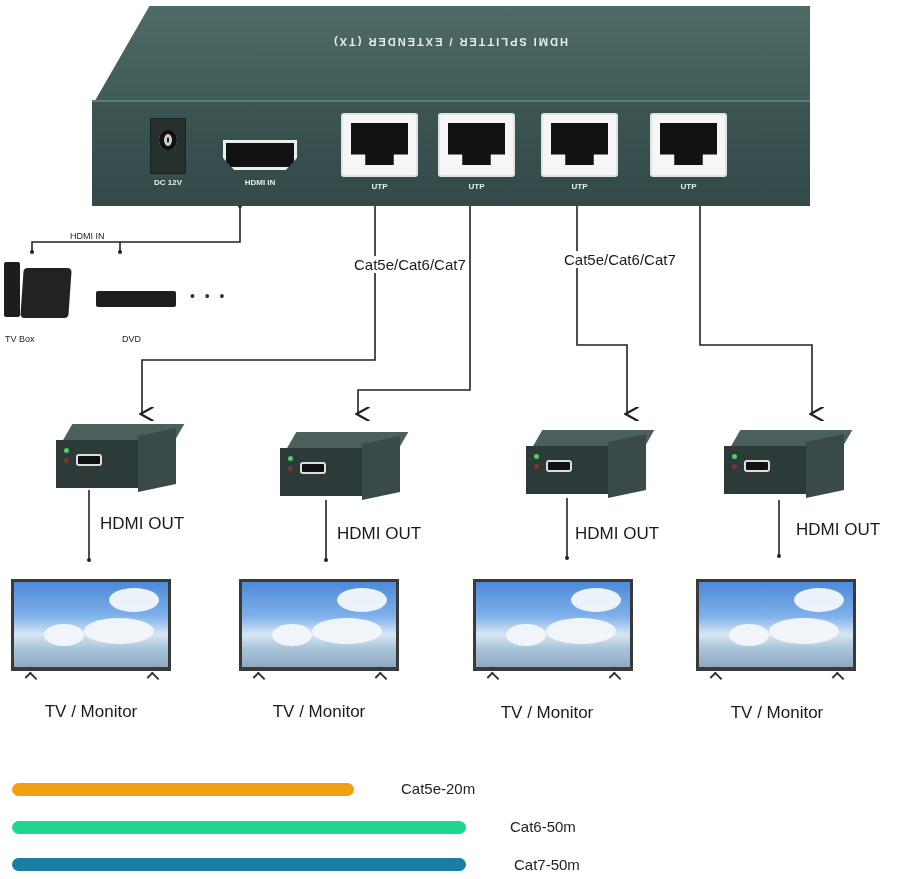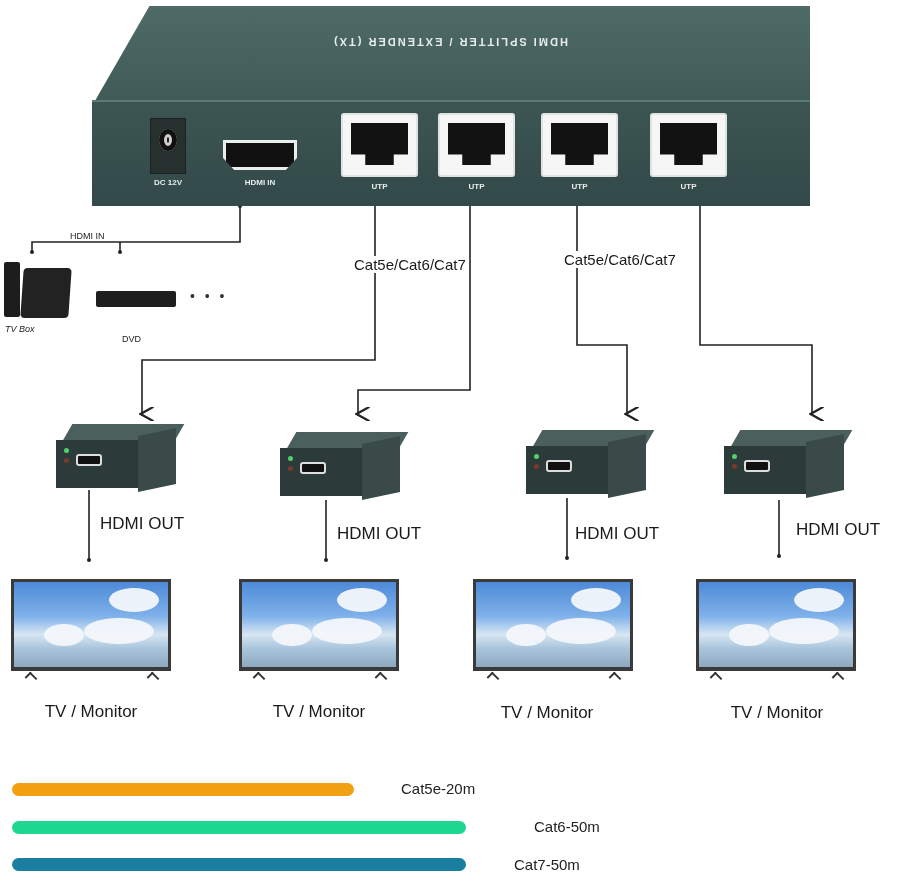--- a/index.html
+++ b/index.html
@@ -146,21 +146,21 @@
       <div class="hole"></div>
     </div>
   <div class="port-label" style="left:650px; top:182px; width:77px;">UTP</div>
 </div>
 
 <div class="small-label" style="left:70px; top:231px;">HDMI IN</div>
 <div class="tvbox-remote"></div>
 <div class="tvbox"></div>
 <div class="dvd"></div>
 <div class="dots">• • •</div>
-<div class="small-label" style="left:5px; top:324px;font-style:italic;">TV Box</div>
+<div class="small-label" style="left:5px; top:334px;">TV Box</div>
 <div class="small-label" style="left:122px; top:334px;">DVD</div>
 
 <div class="cable-label" style="left:352px; top:256px;">Cat5e/Cat6/Cat7</div>
 <div class="cable-label" style="left:562px; top:251px;">Cat5e/Cat6/Cat7</div>
 
 <div class="rx" style="left:56px; top:424px;">
   <div class="top"></div>
     <div class="side"></div>
     <div class="front"></div>
   <div class="led1"></div>
@@ -230,16 +230,16 @@
   <div class="cloud" style="left:70px;top:36px;width:70px;height:26px;"></div>
 </div>
 <div class="tv-foot" style="left:711px; top:674px;"></div>
 <div class="tv-foot" style="left:833px; top:674px;"></div>
 <div class="tv-label" style="left:697px; top:703px;">TV / Monitor</div>
 
 <div id="legend">
   <div class="bar" style="left: 12px; top: 783px; width: 342px; background: rgb(240, 160, 16);"></div>
   <div class="bar-label" style="left:401px; top:780px;">Cat5e-20m</div>
   <div class="bar" style="left: 12px; top: 821px; width: 454px; background: rgb(31, 216, 144);"></div>
-  <div class="bar-label" style="left:534px; top:818px;">Cat6-50m</div>
+  <div class="bar-label" style="left:510px; top:818px;">Cat6-50m</div>
   <div class="bar" style="left: 12px; top: 858px; width: 454px; background: rgb(26, 126, 160);"></div>
   <div class="bar-label" style="left:514px; top:856px;">Cat7-50m</div>
 </div>
 
 </body></html>

